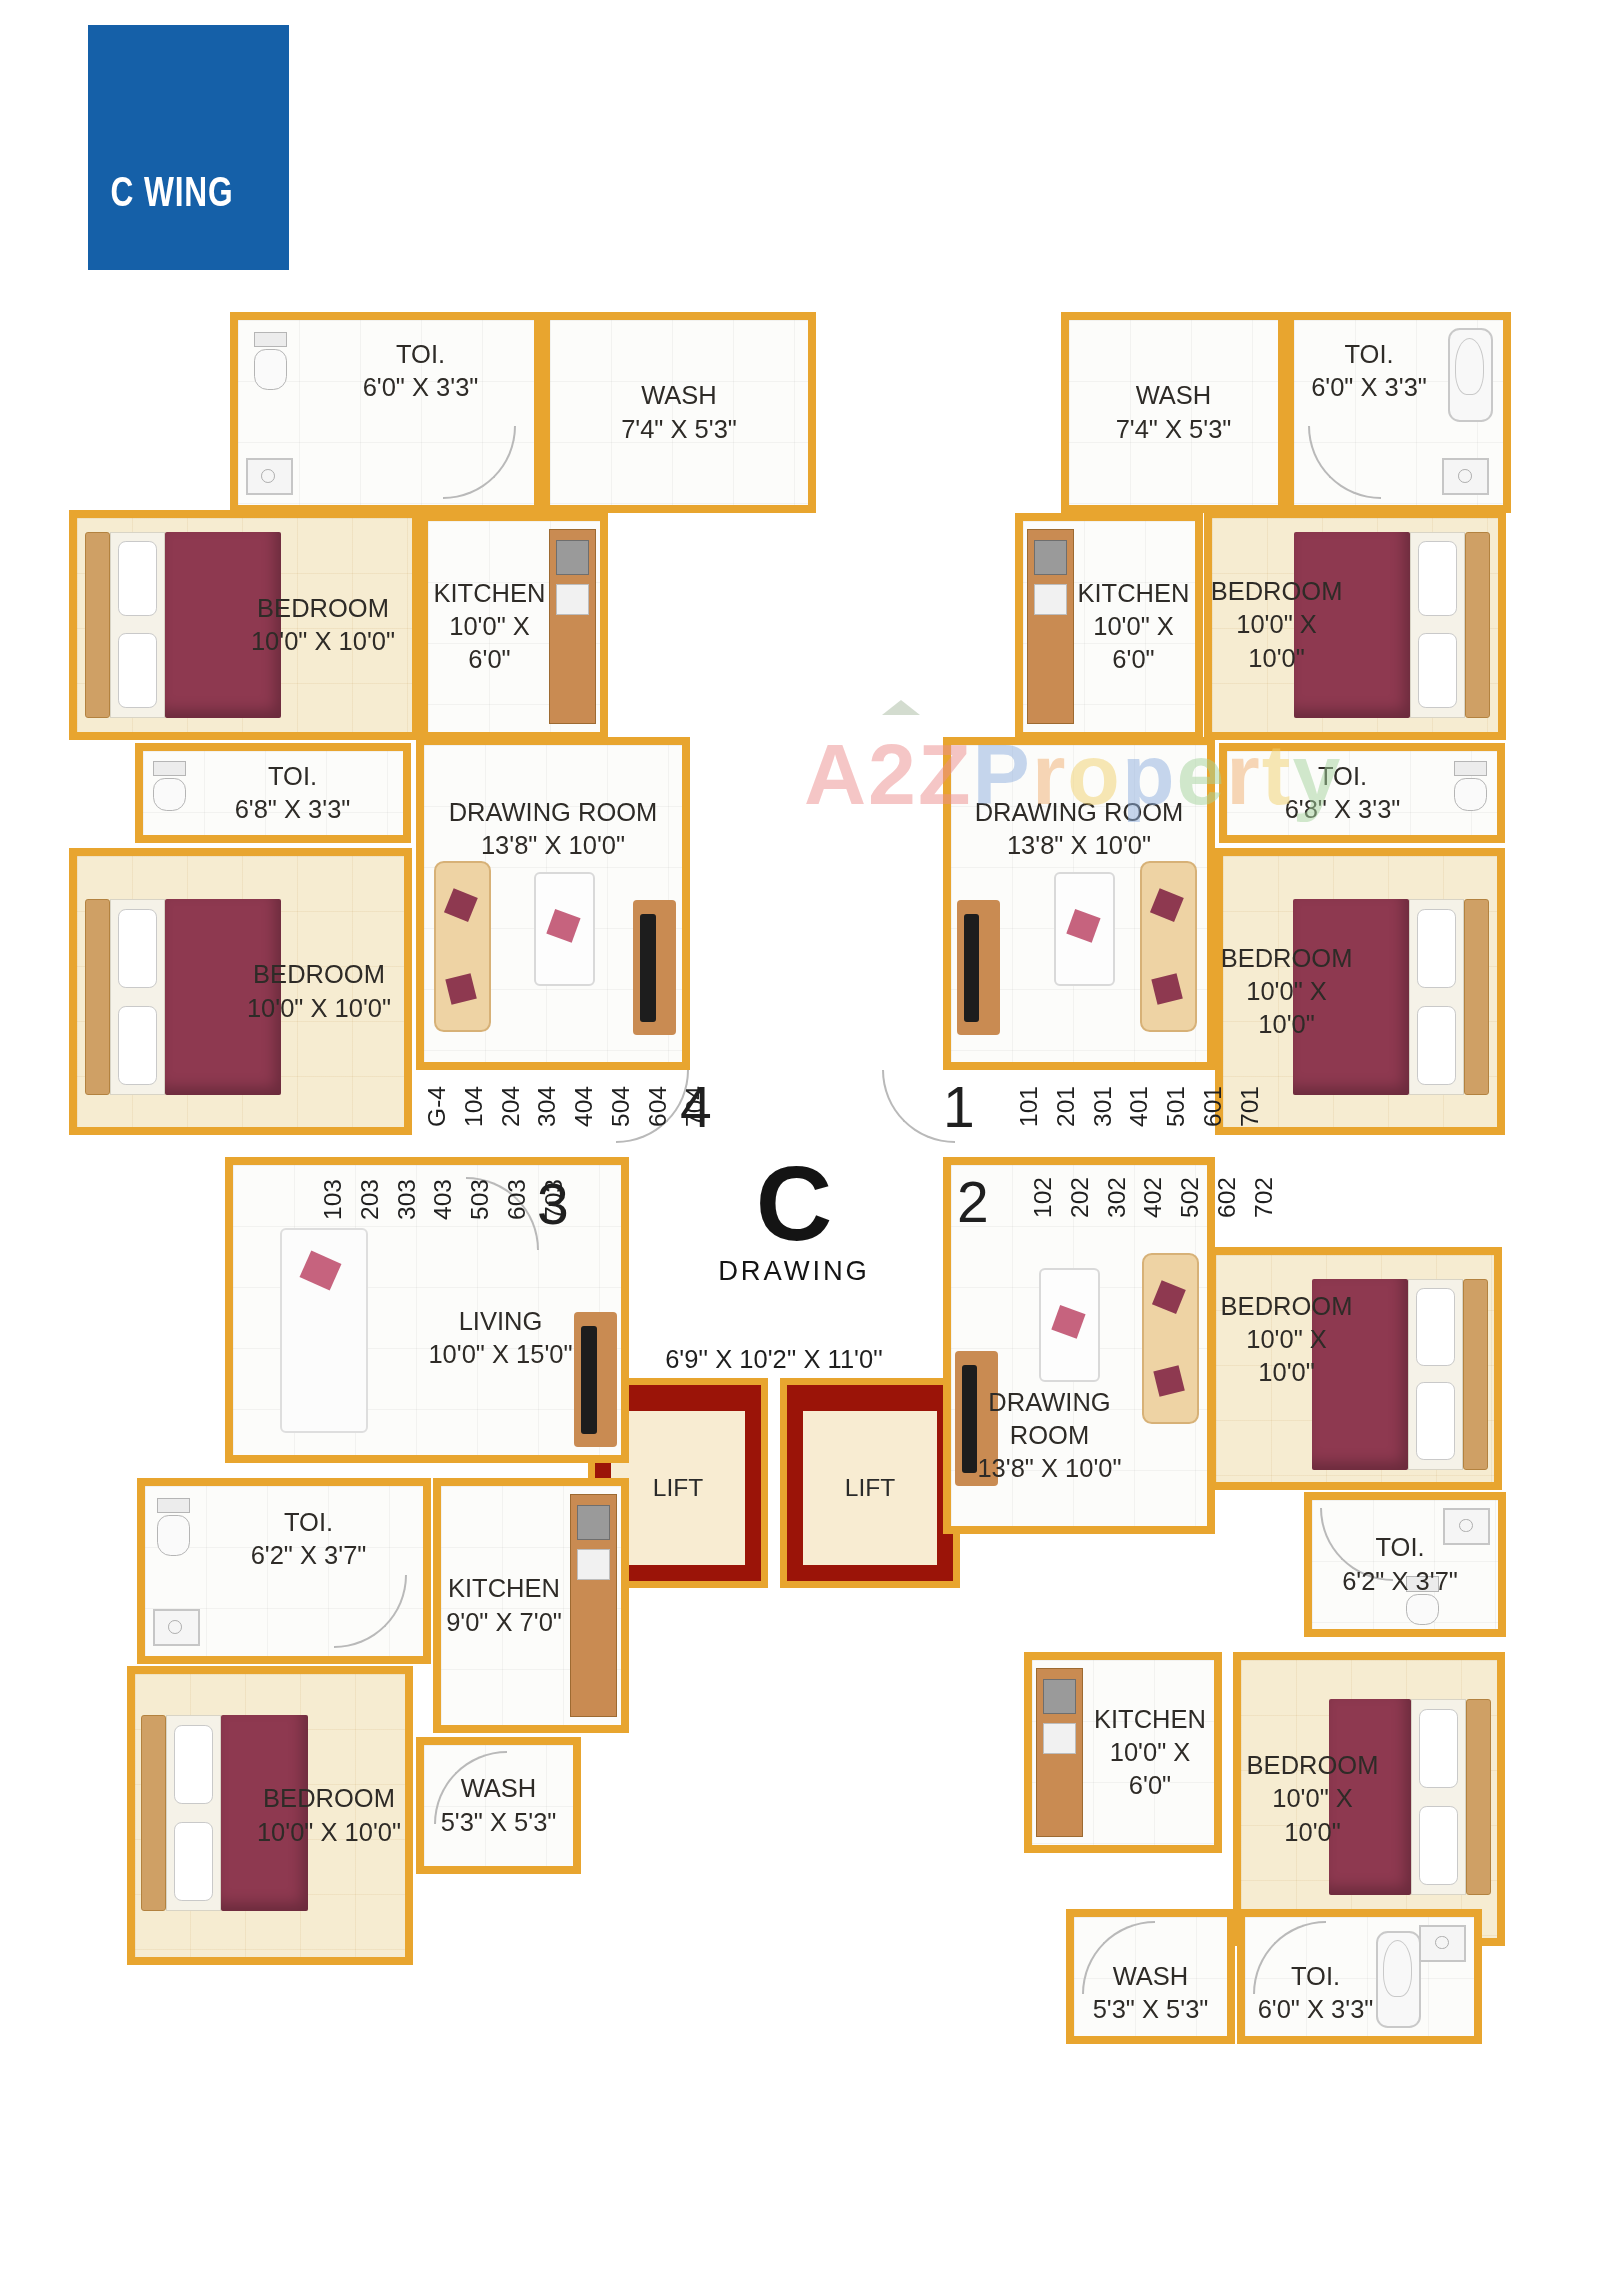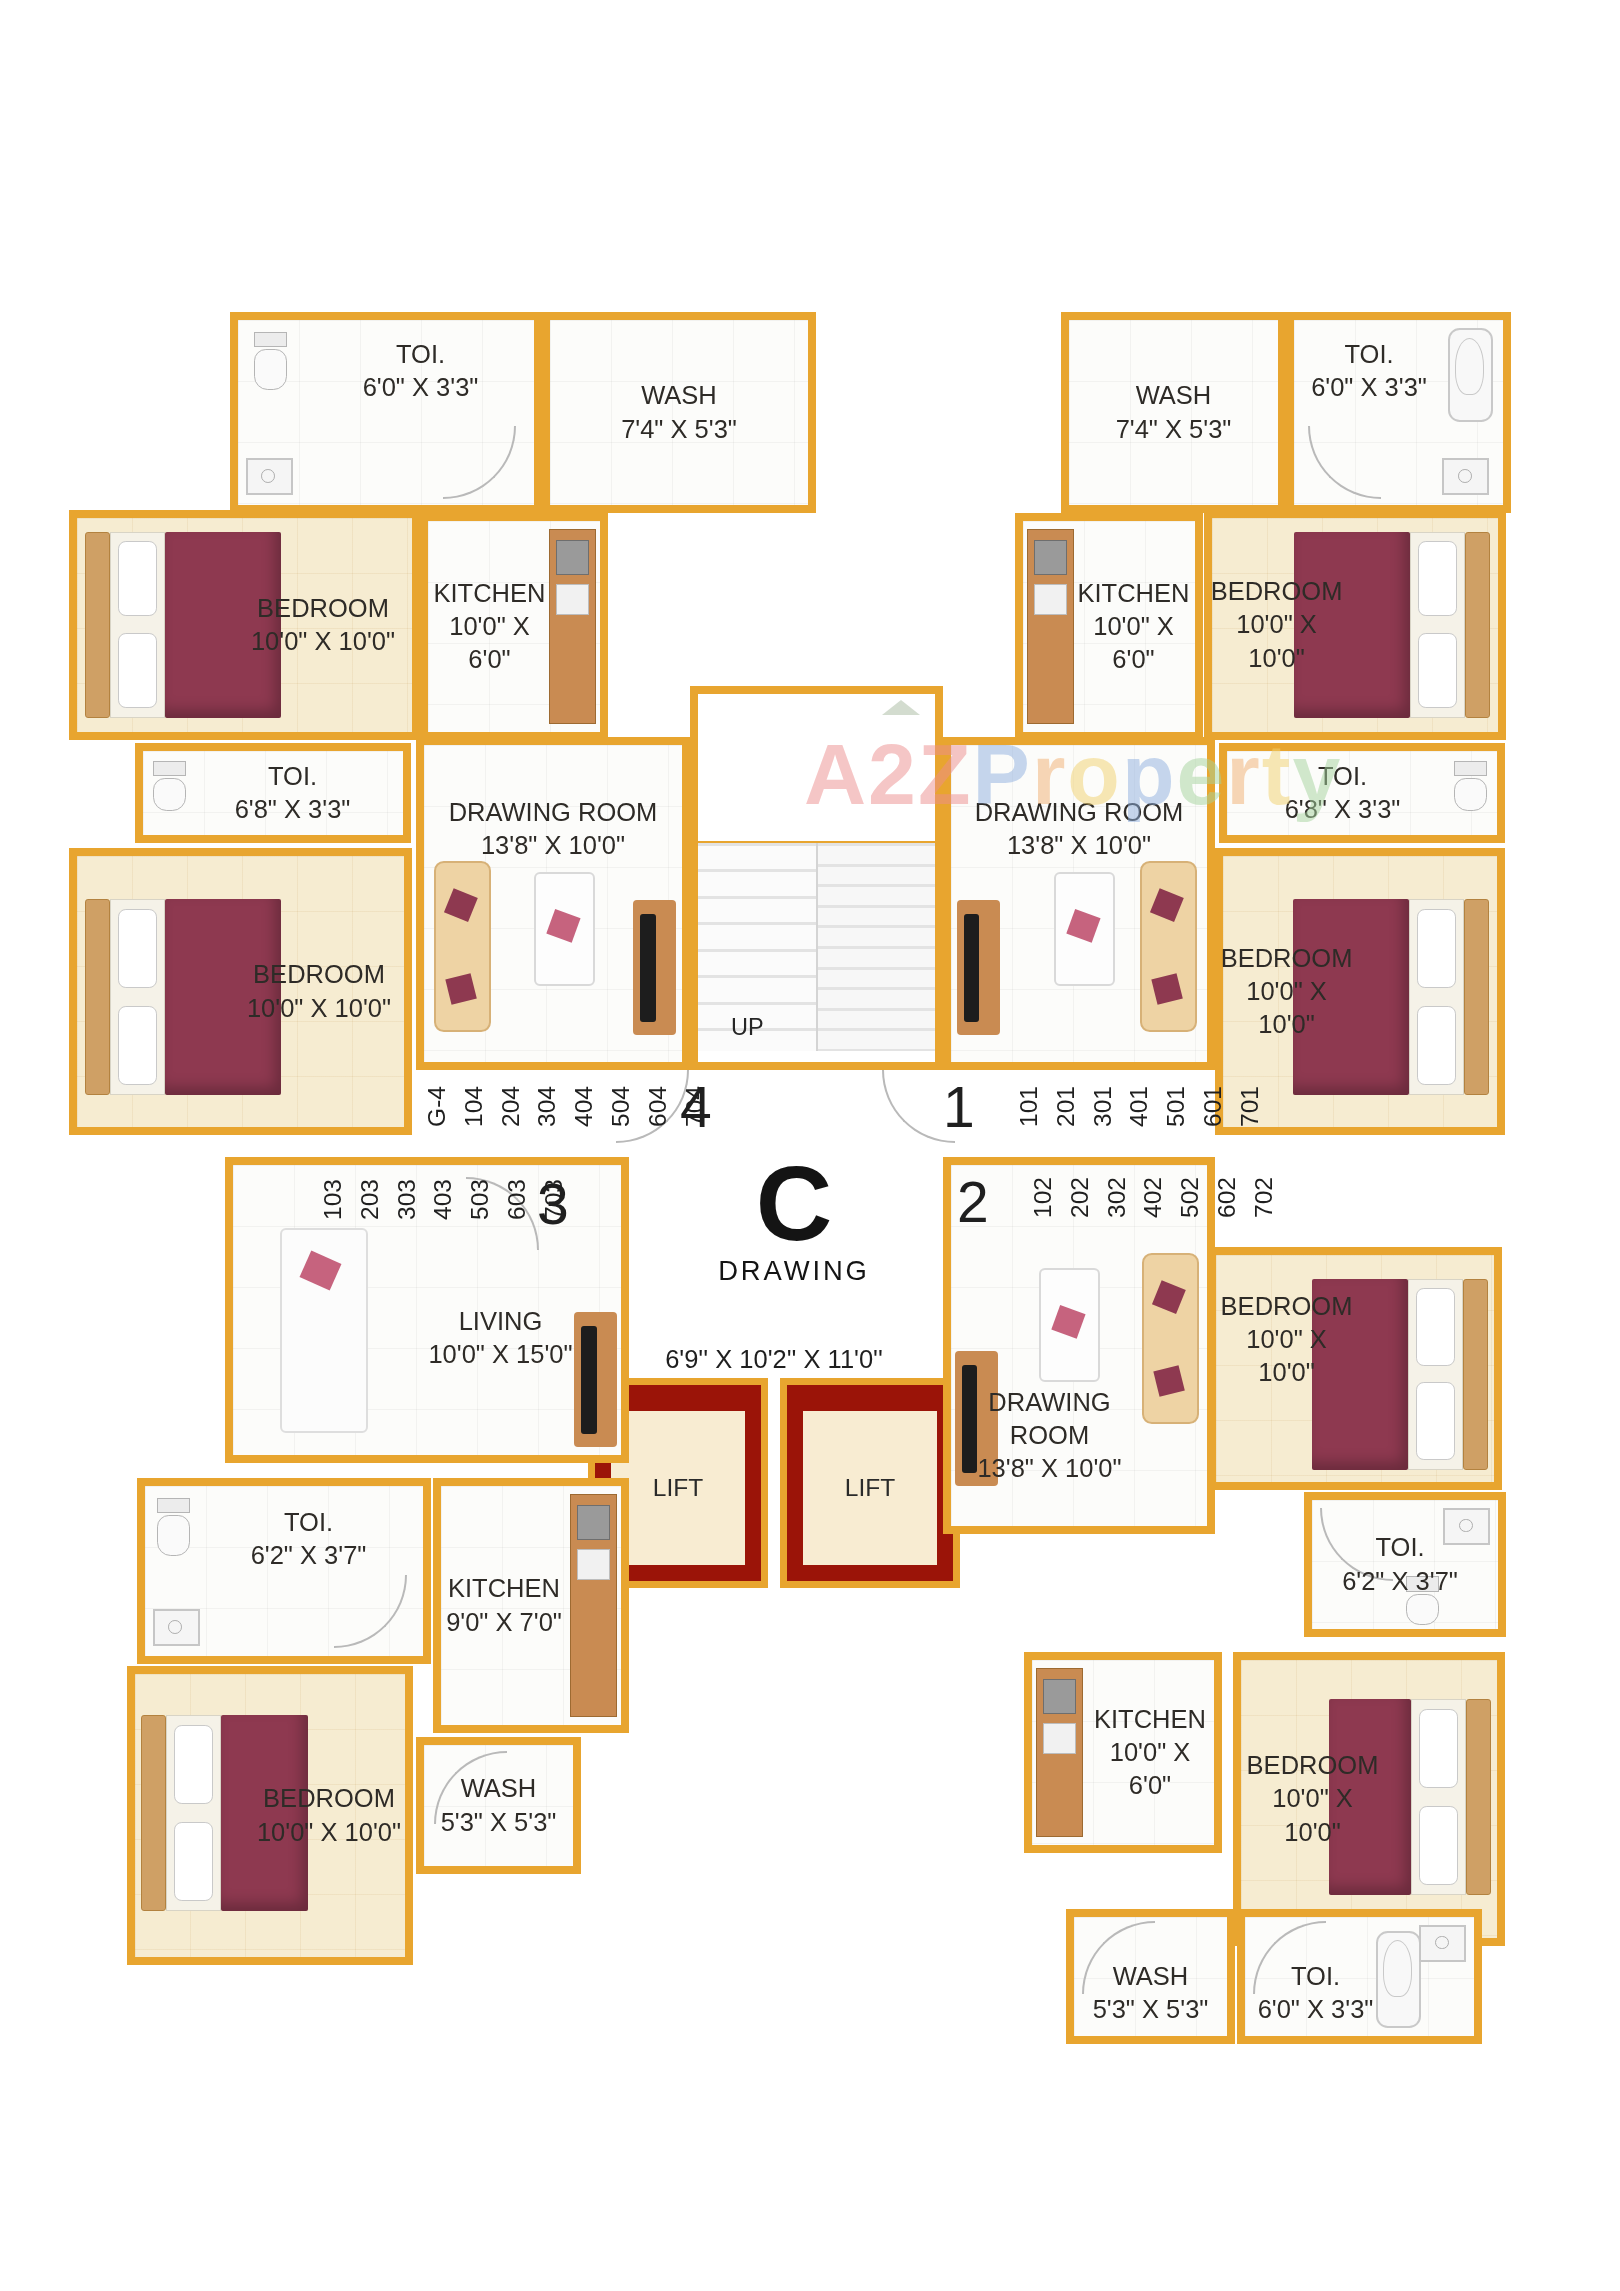--- a/index.html
+++ b/index.html
@@ -94,20 +94,23 @@
   .wm-roof{position:absolute;left:882px;top:700px;width:0;height:0;border-left:19.6px solid transparent;
            border-right:19.6px solid transparent;border-bottom:15.7px solid #aebfa8;opacity:.55;z-index:6;}
   .wm-url{position:absolute;left:459px;top:1051px;font-size:54px;color:#c6c6c6;opacity:.85;
           letter-spacing:2px;z-index:6;pointer-events:none;}
 </style>
 </head>
 <body>
 
 <div class="canvas">
 
+  <div class="wing-box">
+    <div class="wing-label">C WING</div>
+  </div>
 
   <div class="room wht" style="left:230px;top:312px;width:312px;height:201px">
     <div class="wc" style="left:15.7px;top:11.8px">
         <div class="tank"></div>
         <div class="bowl"></div>
       </div>
     <div class="basin" style="left:7.8px;bottom:9.8px"></div>
     <div class="arc r90" style="right:17.6px;bottom:5.9px"></div>
     <div class="rlabel" style="padding-left:69px;justify-content:flex-start;padding-top:17.6px">
       <div>TOI.</div>
@@ -246,27 +249,20 @@
           <i></i>
         </div>
         <div class="bblk"></div>
     </div>
     <div class="rlabel" style="padding-right:147px">
       <div>BEDROOM</div>
       <div>10'0" X 10'0"</div>
     </div>
   </div>
 
-  <div class="shaft">
-    <div class="stairs">
-      <div class="flight l"></div>
-      <div class="flight r"></div>
-    </div>
-    <div class="up-label">UP</div>
-  </div>
 
   <div class="arc r90" style="left:616px;top:1070px"></div>
   <div class="flatno" style="left:680px;top:1074px">4</div>
   <div class="units" style="left:423px;top:1086px">
       <span>G-4</span>
       <span>104</span>
       <span>204</span>
       <span>304</span>
       <span>404</span>
       <span>504</span>

